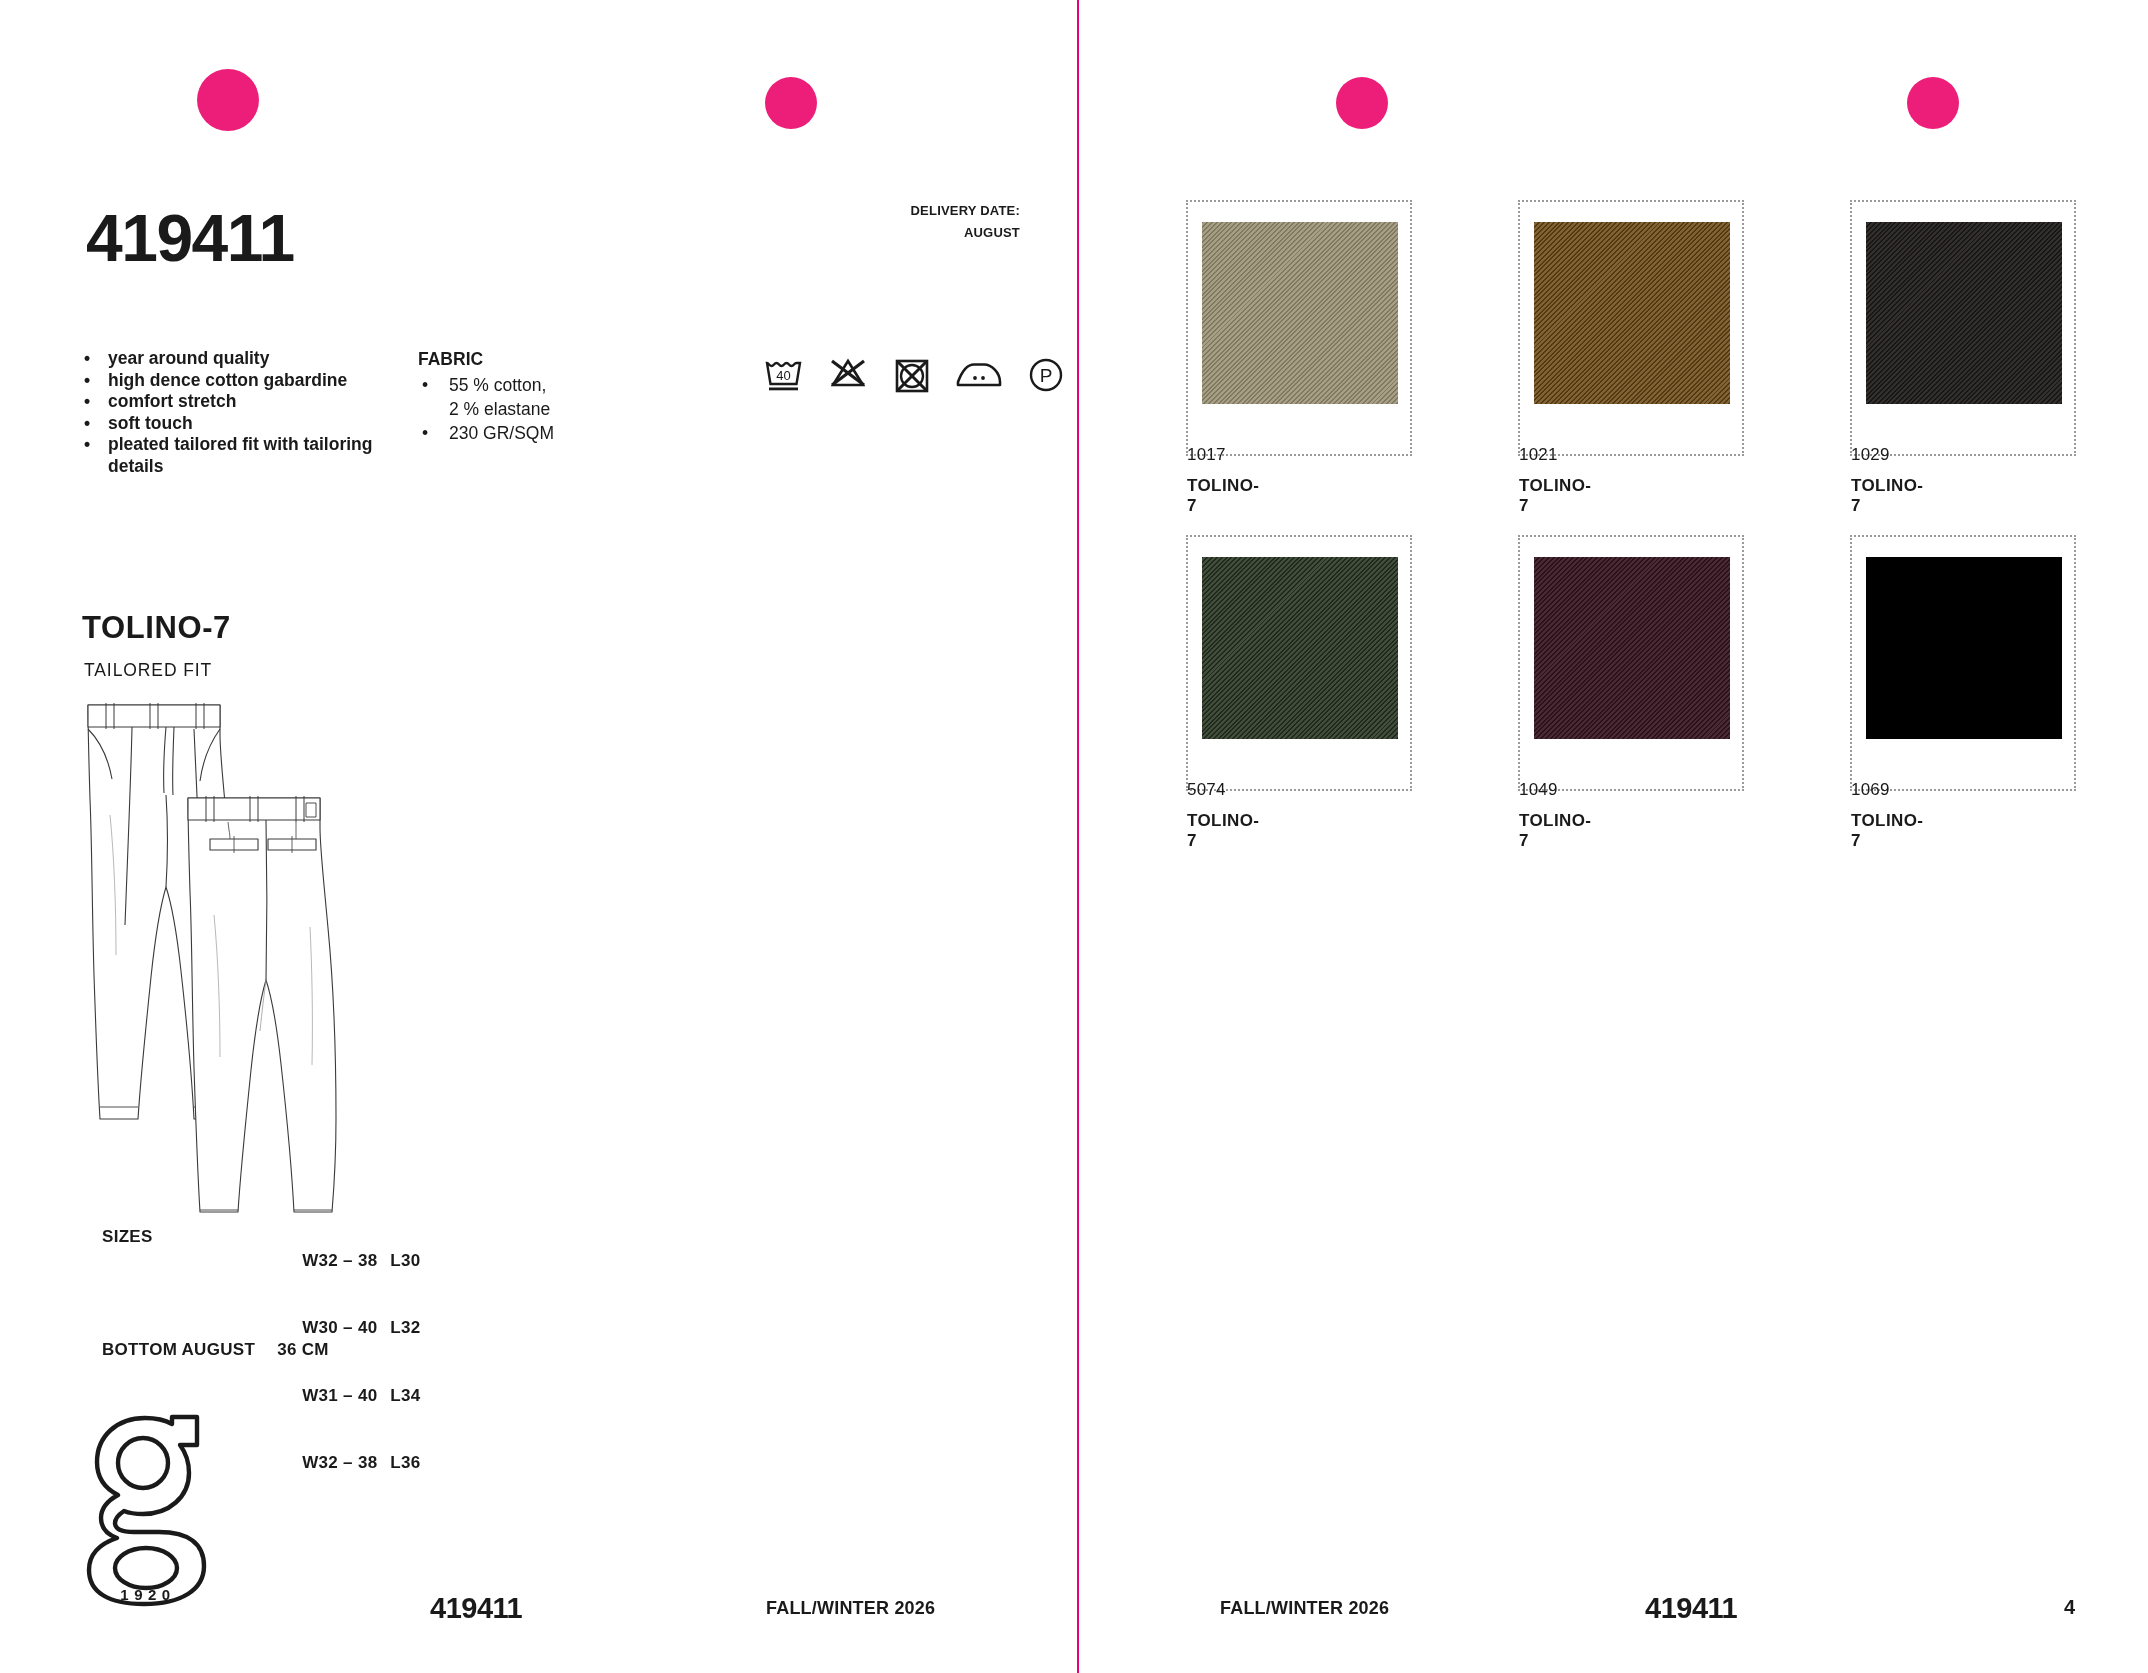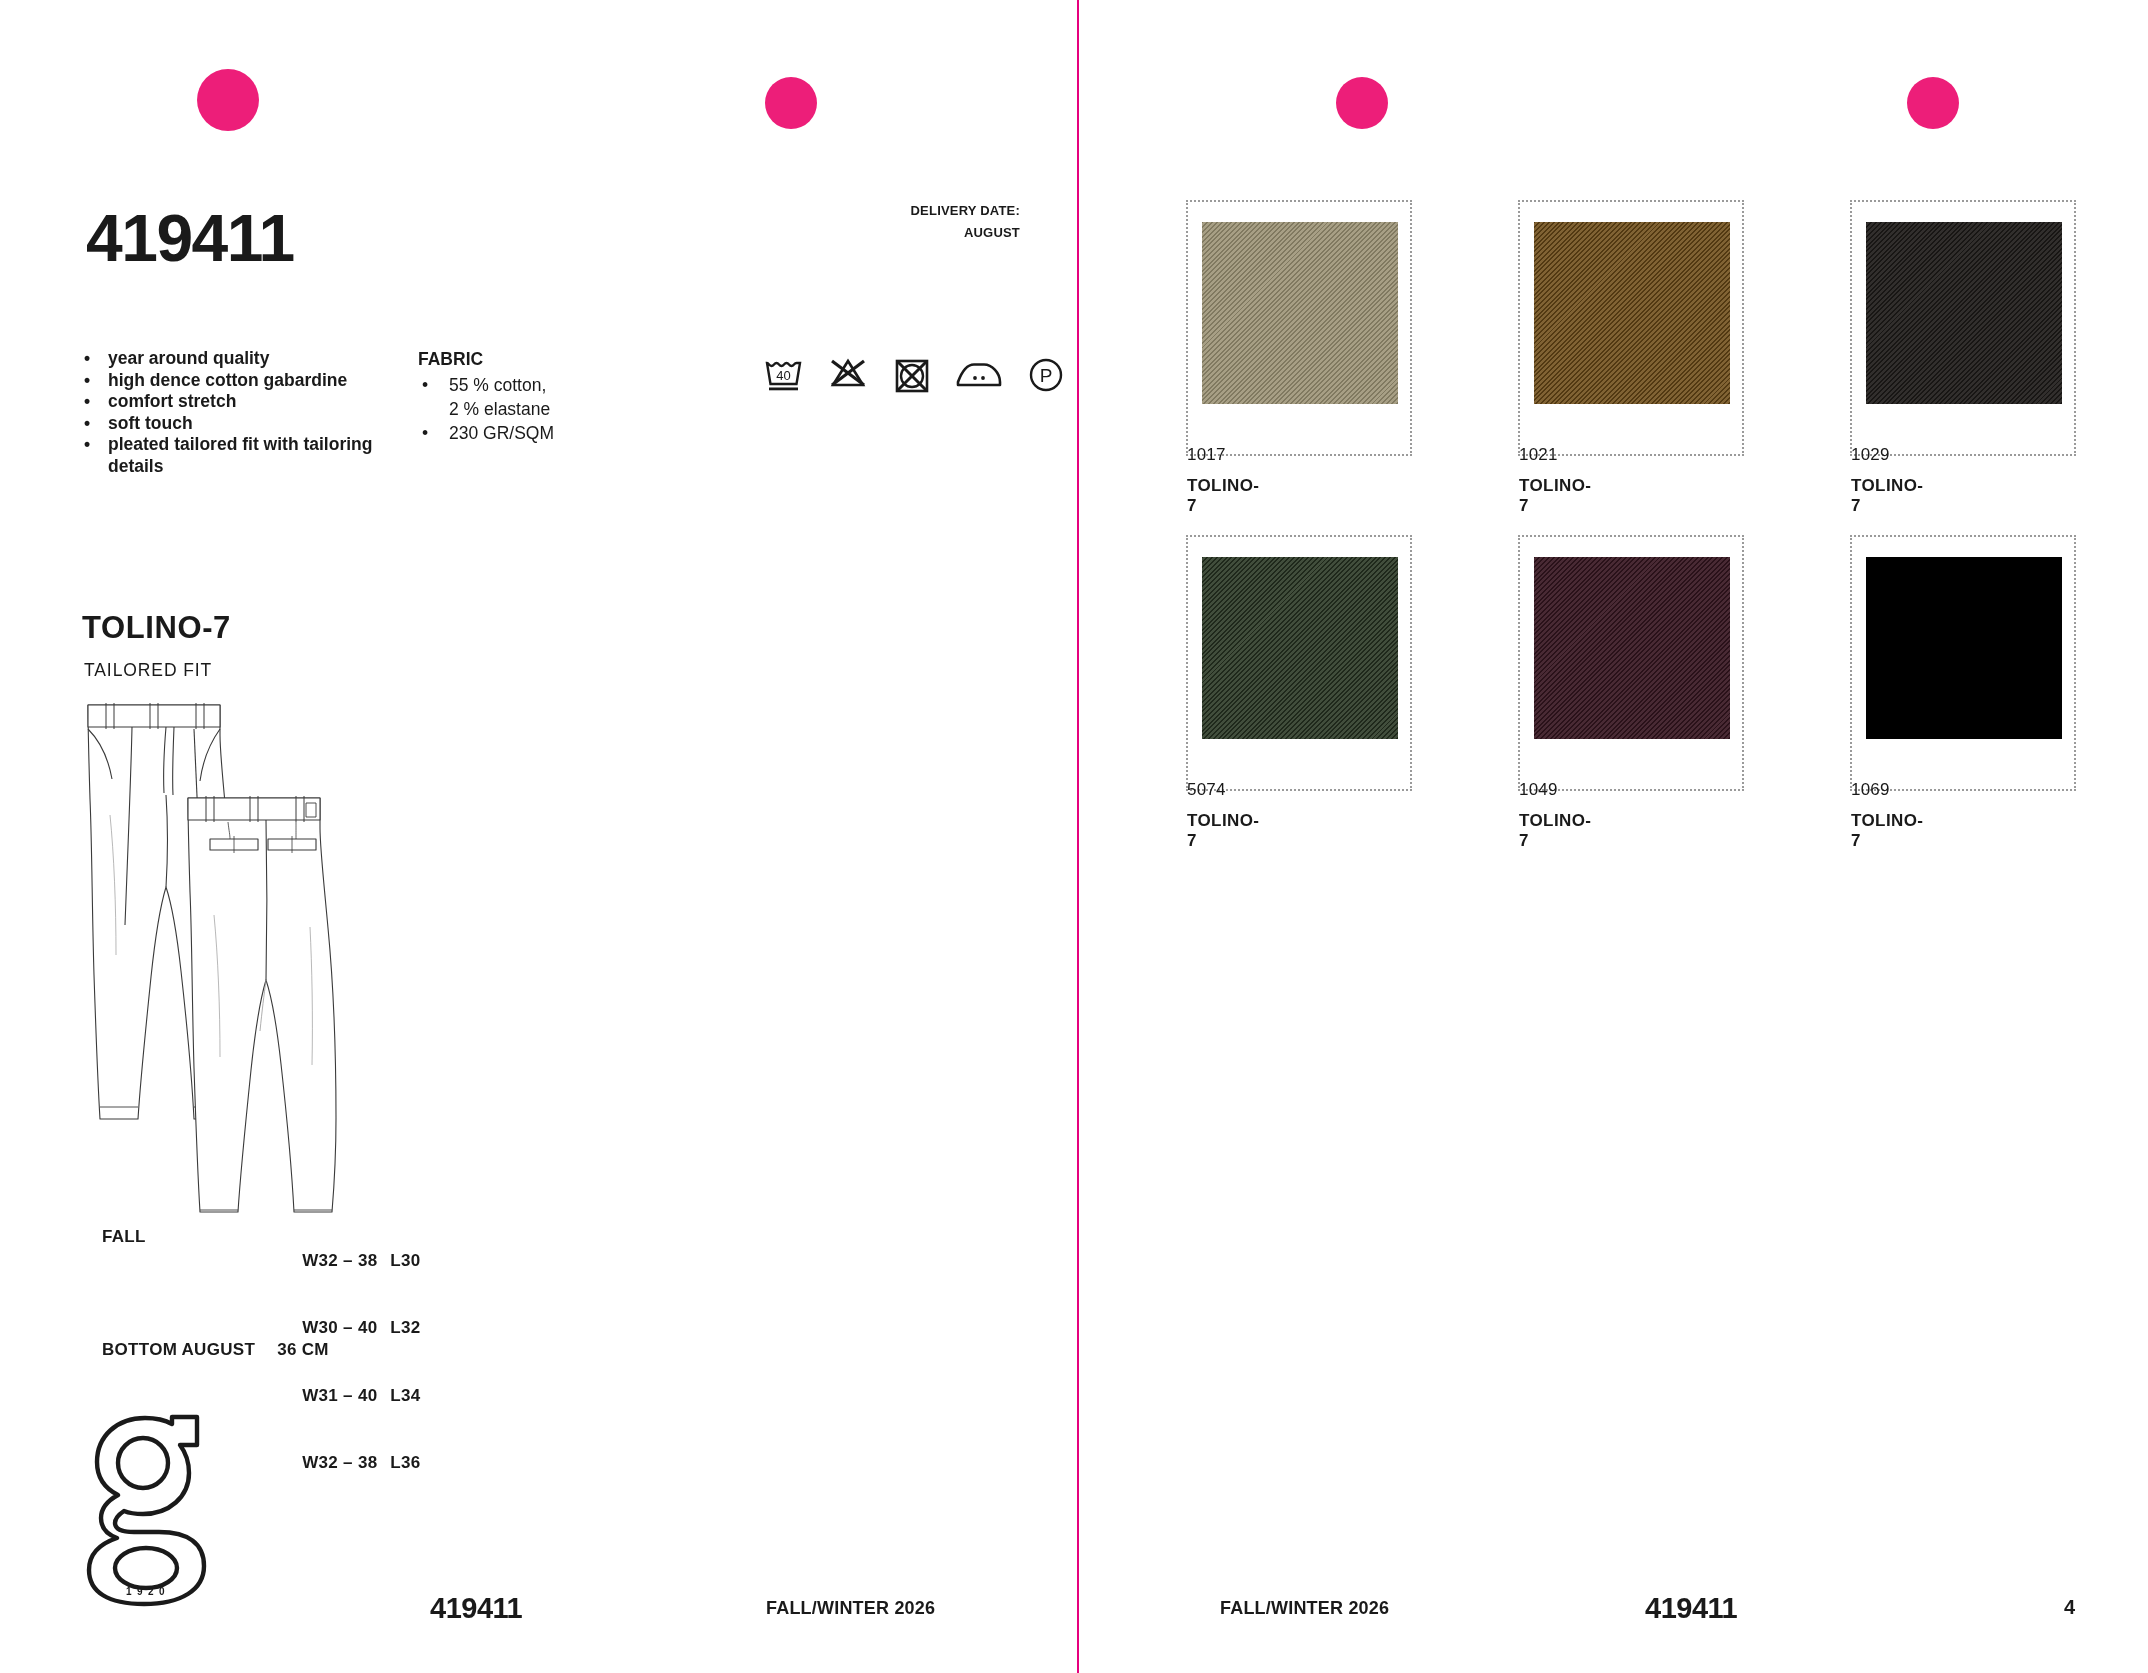--- a/index.html
+++ b/index.html
@@ -73,21 +73,21 @@
   .size-row{font-size:17px;font-weight:700;line-height:22.5px;white-space:pre;letter-spacing:0.3px;}
   .size-w{display:inline-block;width:88px;}
 
   .bottom-width{position:absolute;left:102px;top:1340px;font-size:17px;font-weight:700;letter-spacing:0.3px;}
   .bottom-width .bw-val{display:inline-block;margin-left:22px;}
 
   .logo{position:absolute;left:86px;top:1405px;width:126px;height:205px;}
   .logo svg{display:block;}
   .logo-year{
     position:absolute;left:88px;top:1586px;width:120px;text-align:center;
-    font-size:10px;font-weight:700;letter-spacing:5.5px;
+    font-size:15px;font-weight:700;letter-spacing:5.5px;
   }
 
   
   .footer-item{position:absolute;font-weight:700;}
   .f-code{font-size:29px;letter-spacing:-0.5px;}
   .f-season{font-size:18px;letter-spacing:0.2px;}
   .f-page{font-size:20px;}
 
   
   .swatch-cell{position:absolute;}
@@ -248,21 +248,21 @@
 
           <path d="M130,515 L168,515 M224,515 L262,515" fill="none" stroke-width="0.9"></path>
 
           <path d="M144,220 C148,262 150,312 150,362" fill="none" stroke-width="0.7" stroke="#9a9a9a"></path>
           <path d="M240,232 C242,272 243,322 242,370" fill="none" stroke-width="0.7" stroke="#9a9a9a"></path>
         </g>
       </svg>
     </div>
 
     <div class="sizes">
-      <div class="sizes-label">FALL</div>
+      <div class="sizes-label">SIZES</div>
       <div class="sizes-rows">
         <div class="size-row">
           <span class="size-w">W32 – 38</span><span>L30</span>
         </div>
         <div class="size-row">
           <span class="size-w">W30 – 40</span><span>L32</span>
         </div>
         <div class="size-row">
           <span class="size-w">W31 – 40</span><span>L34</span>
         </div>

